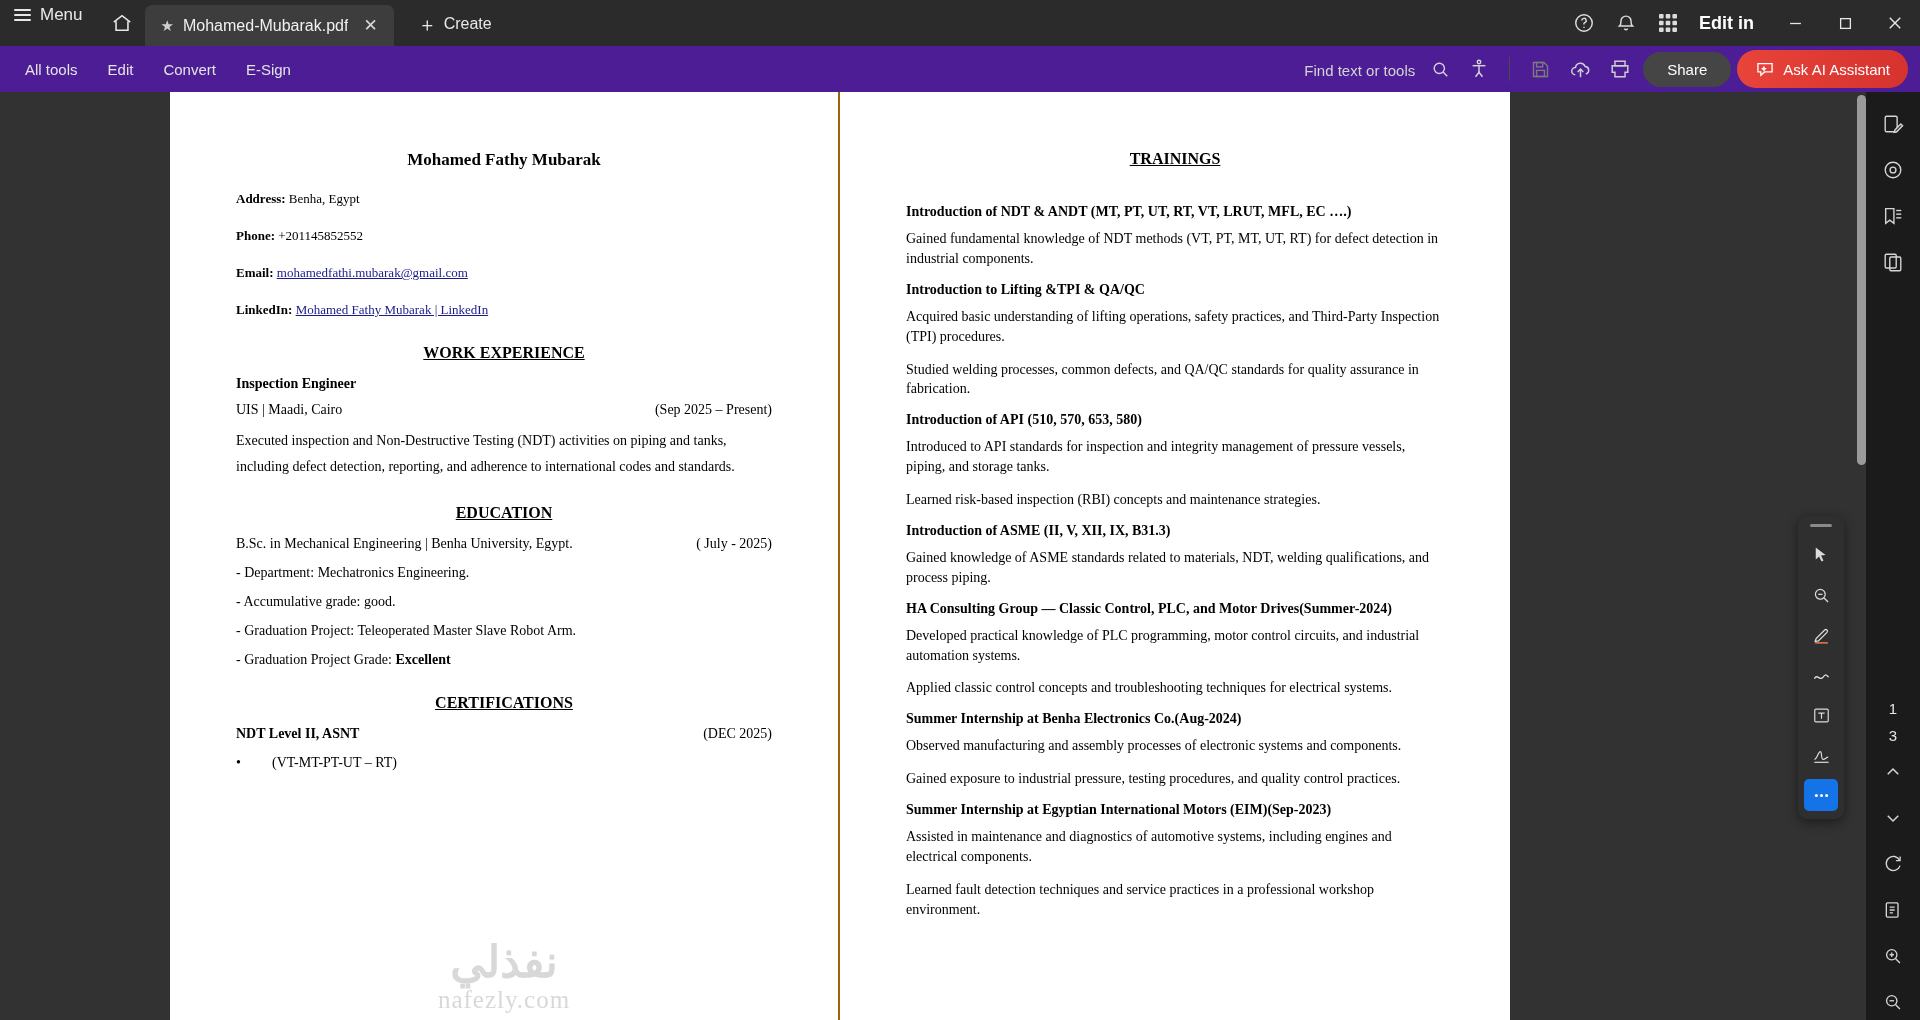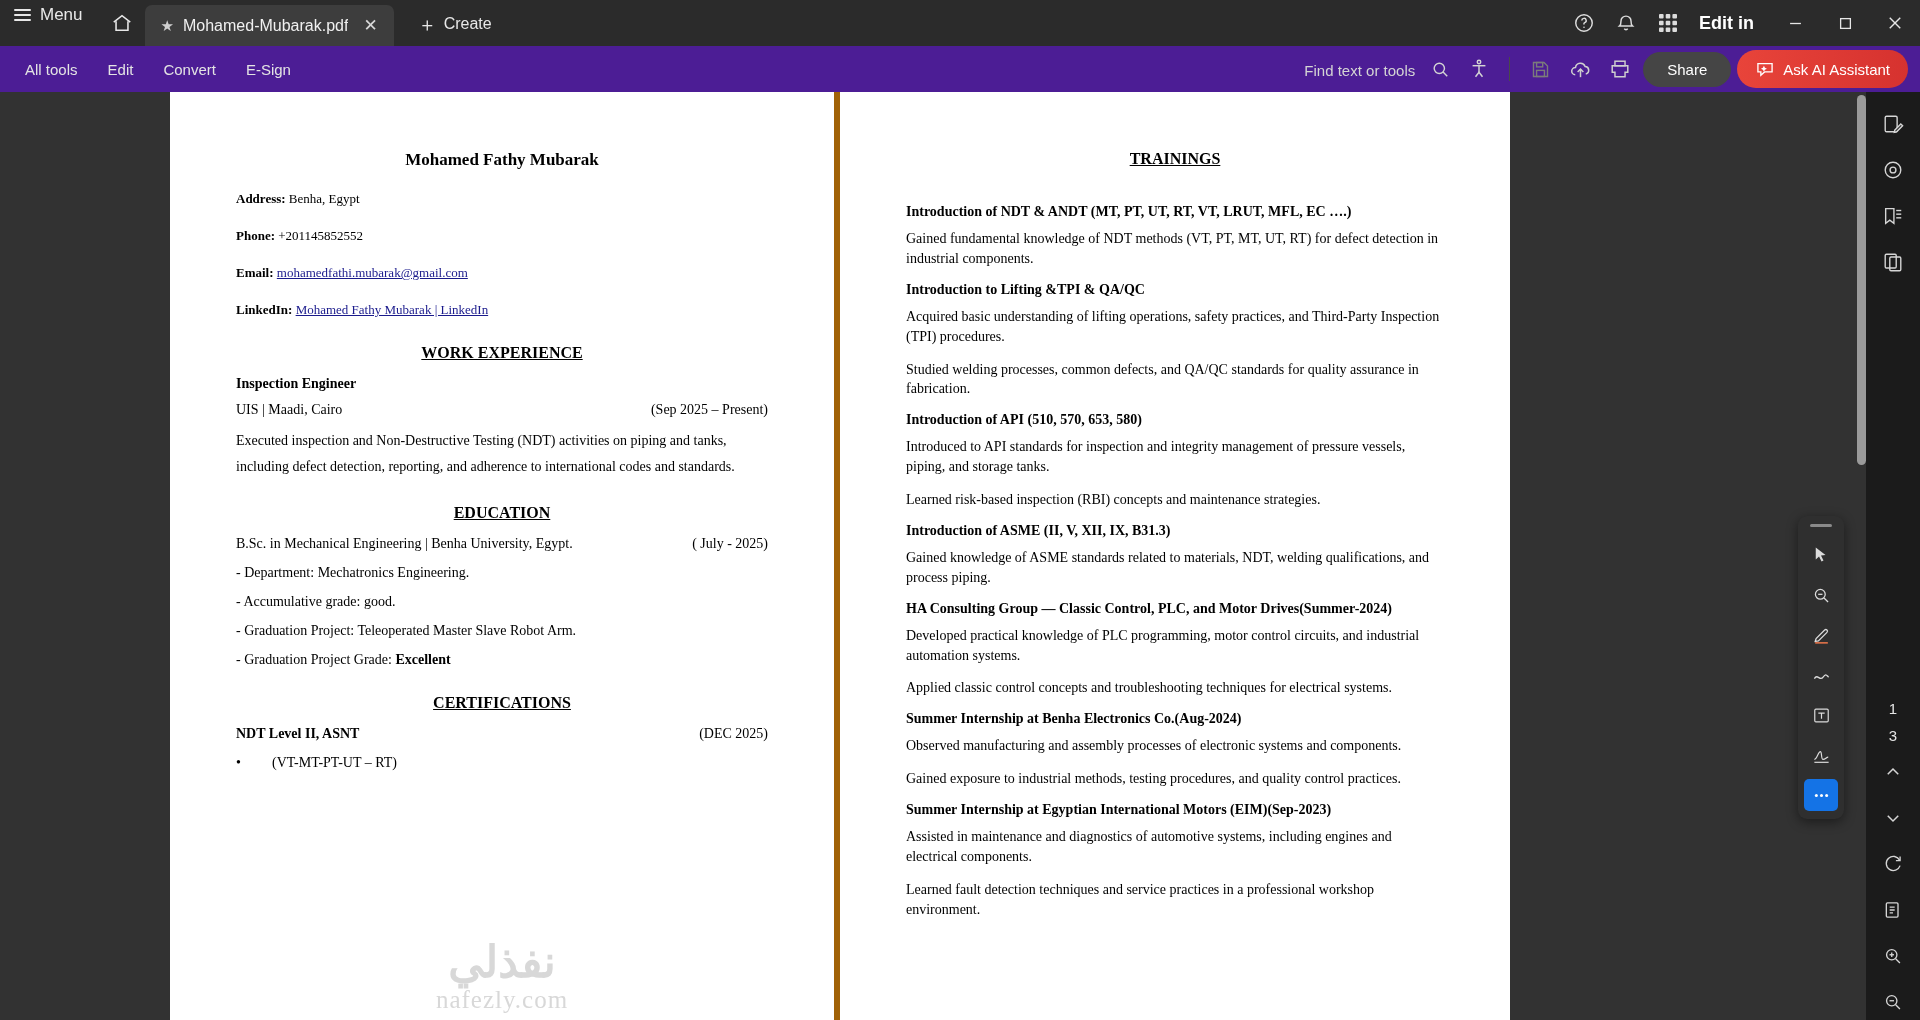--- a/index.html
+++ b/index.html
@@ -70,21 +70,21 @@
   }
   .pages {
     position: absolute; left: 170px; top: 0; width: 1340px; height: 100%;
     background: #ffffff; display: flex;
   }
   .page {
     width: 670px; height: 100%; background: #fff; position: relative;
     padding: 58px 66px 0 66px; color: #000;
     font-family: "Liberation Serif", serif;
   }
-  .page.left { border-right: 6px solid #a16207; }
+  .page.left { border-right: 2px solid #a16207; }
 
   .doc-name { text-align: center; font-weight: bold; font-size: 17px; margin-bottom: 18px; }
   .kv { font-size: 13px; margin-bottom: 11px; margin-top: 21px; }
   .kv b { font-weight: bold; }
   .kv a { color: #1a1a8c; text-decoration: underline; }
   .sec-head { text-align: center; font-weight: bold; font-size: 16px; text-decoration: underline; margin: 26px 0 14px; }
   .job-title { font-weight: bold; font-size: 14px; margin-bottom: 10px; }
   .row-split { display: flex; justify-content: space-between; font-size: 14px; margin-bottom: 13px; }
   .para { font-size: 14px; line-height: 1.45; margin-bottom: 6px; }
   .line { font-size: 14px; margin-bottom: 13px; }
@@ -352,21 +352,21 @@
 
       <div class="t-title">Introduction of ASME (II, V, XII, IX, B31.3)</div>
       <div class="t-body">Gained knowledge of ASME standards related to materials, NDT, welding qualifications, and process piping.</div>
 
       <div class="t-title">HA Consulting Group — Classic Control, PLC, and Motor Drives(Summer-2024)</div>
       <div class="t-body">Developed practical knowledge of PLC programming, motor control circuits, and     industrial automation systems.</div>
       <div class="t-body">Applied classic control concepts and troubleshooting techniques for electrical systems.</div>
 
       <div class="t-title">Summer Internship at Benha Electronics Co.(Aug-2024)</div>
       <div class="t-body">Observed manufacturing and assembly processes of electronic systems and components.</div>
-      <div class="t-body">Gained exposure to industrial methods, testing procedures, and quality control practices.</div>
+      <div class="t-body">Gained exposure to industrial pressure, testing procedures, and quality control practices.</div>
 
       <div class="t-title">Summer Internship at Egyptian International Motors (EIM)(Sep-2023)</div>
       <div class="t-body">Assisted in maintenance and diagnostics of automotive systems, including engines and electrical components.</div>
       <div class="t-body">Learned fault detection techniques and service practices in a professional workshop environment.</div>
     </div>
   </div>
 
   <div class="doc-scroll">
     <div class="thumb"></div>
   </div>

